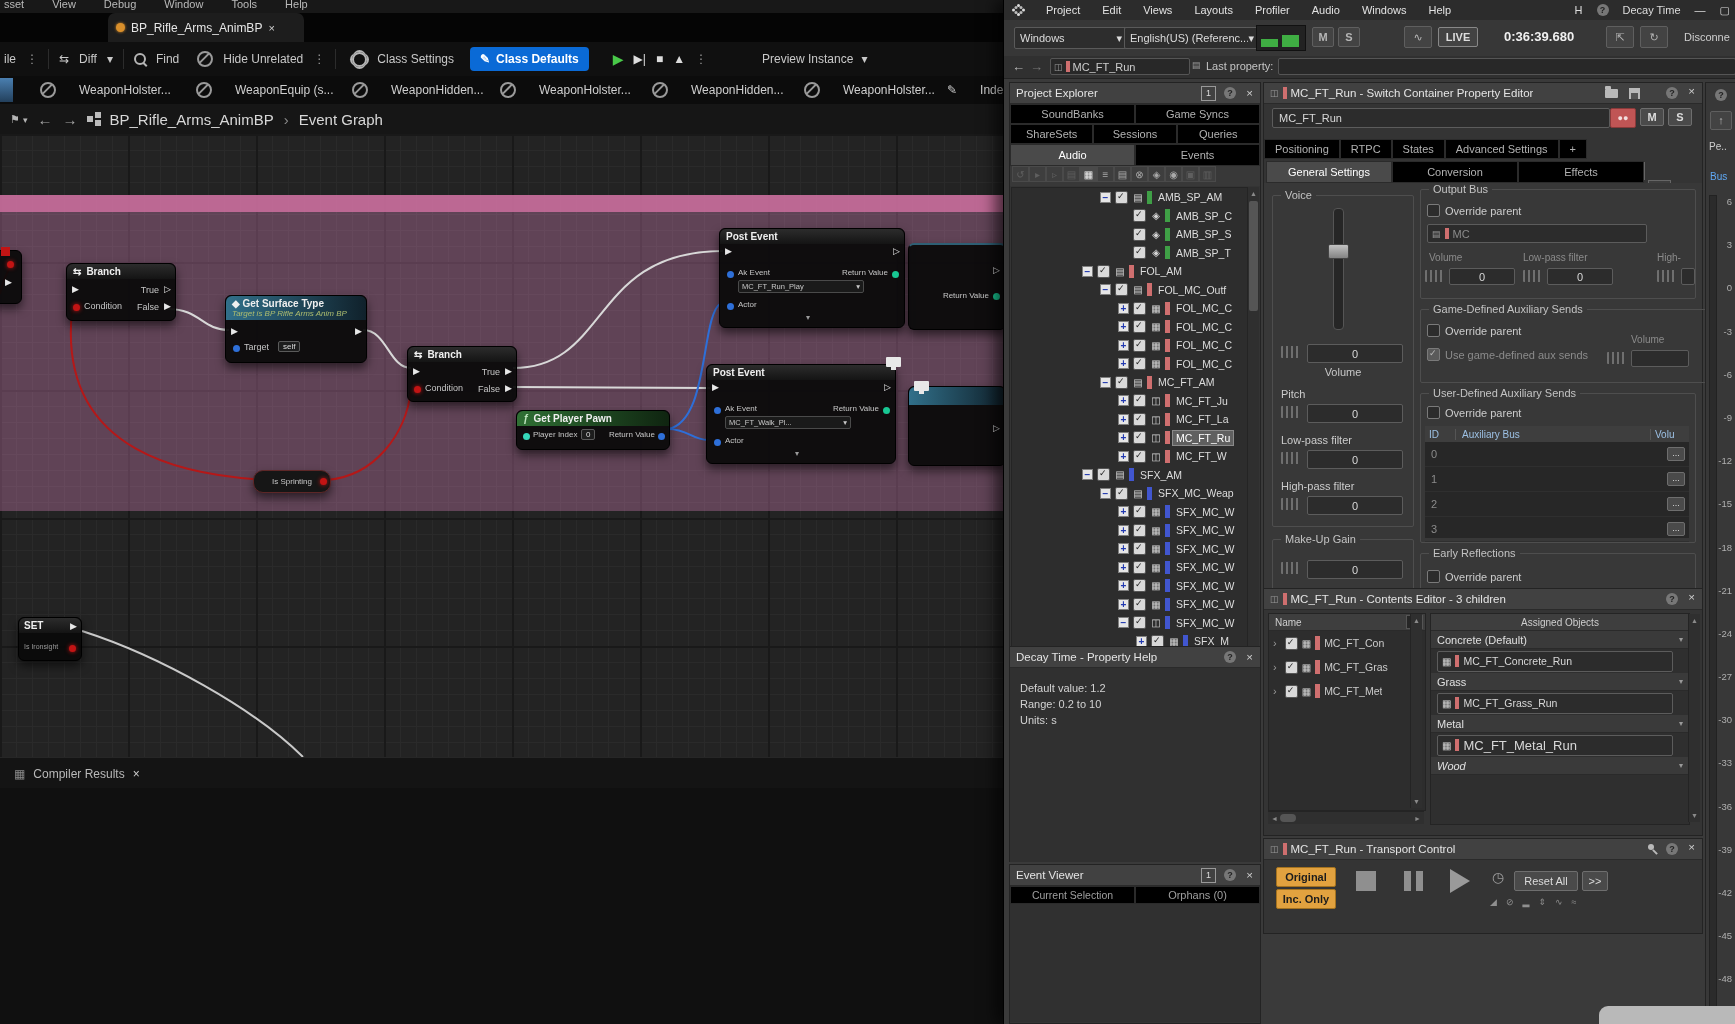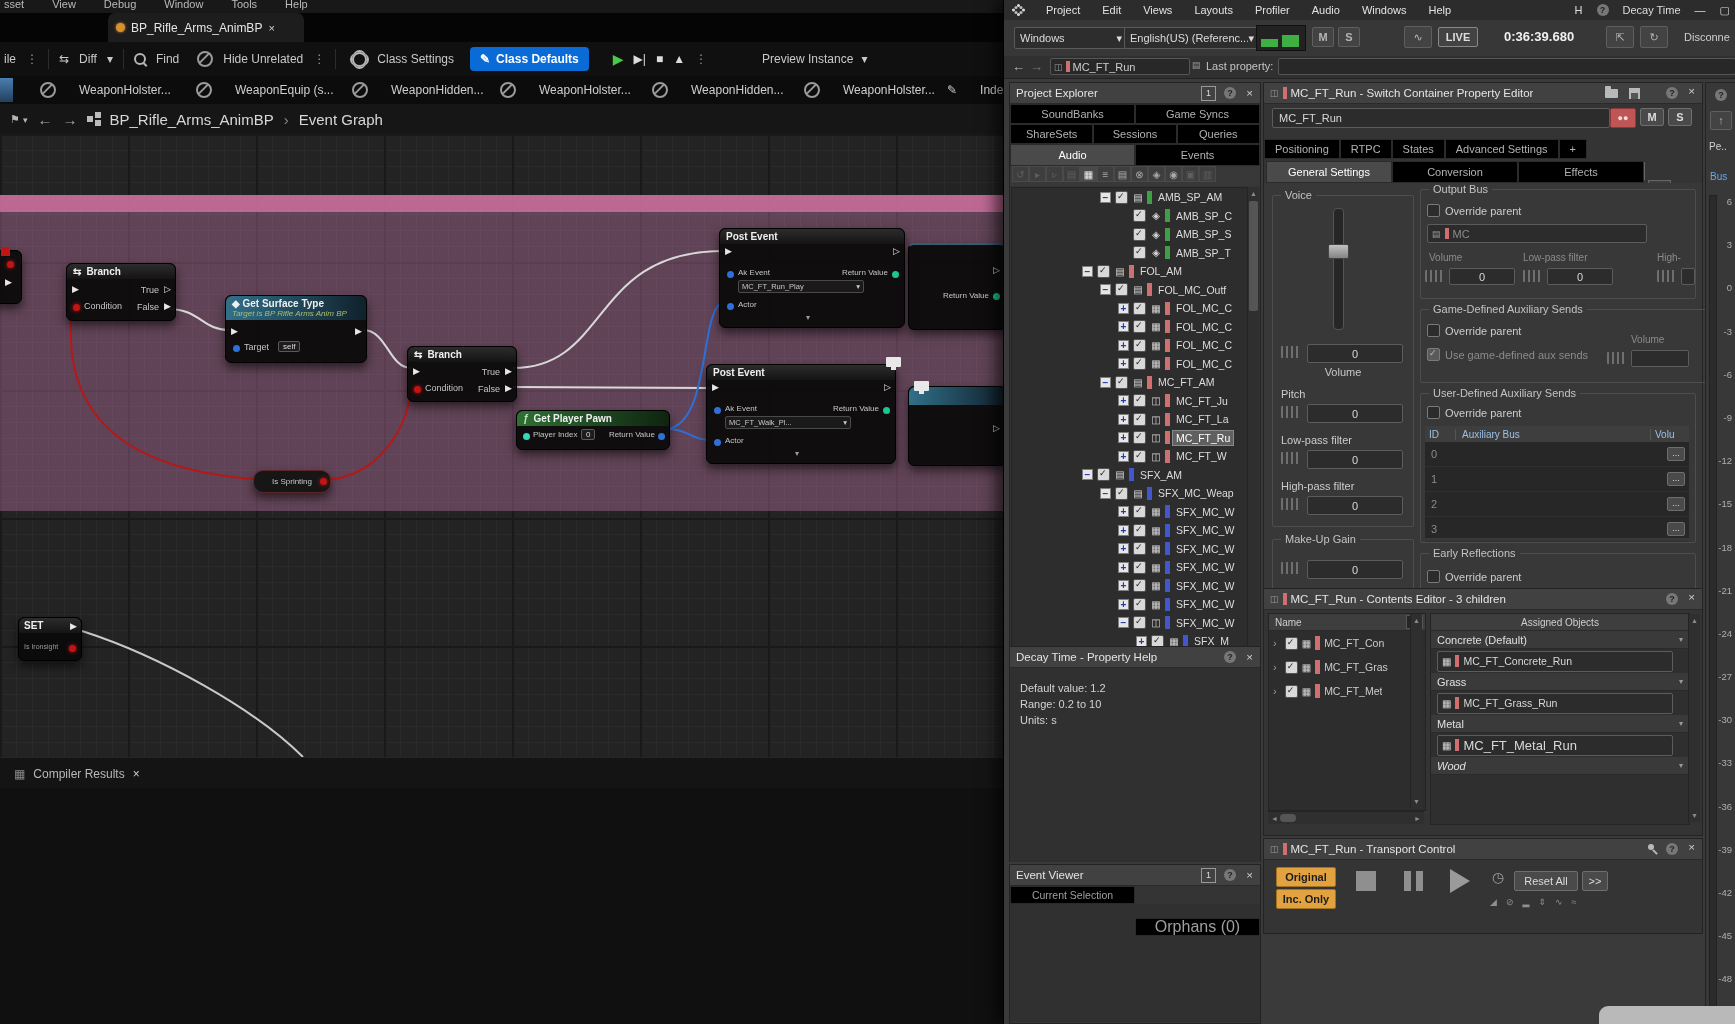--- a/index.html
+++ b/index.html
@@ -718,21 +718,21 @@
     <div class="pnl" style="left:5px;top:864px;width:250px;height:158px;">
       <div class="ptitle">
         <span>Event Viewer</span>
         <span class="badge1" style="position:absolute;right:44px;">1</span>
         <span class="qcirc" style="position:absolute;right:24px;">?</span>
         <span class="xg" style="position:absolute;right:7px;">×</span>
       </div>
       <div class="tabrow" style="height:18px;">
 
       <div class="wtab" style="flex:1;font-size:10.5px;color:#9f9f9f;">Current Selection</div>
-          <div class="wtab" style="flex:1;font-size:16px;color:#9f9f9f;margin-top:32px;">Orphans (0)</div>
+          <div class="wtab" style="flex:1;font-size:11px;color:#9f9f9f;">Orphans (0)</div>
         </div>
       <div style="height:118px;background:#303030;"></div>
     </div>
 
     <div class="pnl" style="left:259px;top:82px;width:438px;height:578px;">
       <div class="ptitle">
         <span style="color:#9a9a9a;font-size:9px;">◫</span>
         <span style="width:4px;height:12px;background:#cf6f6f;display:inline-block;"></span>
         <span style="white-space:nowrap;overflow:hidden;max-width:300px;">MC_FT_Run - Switch Container Property Editor</span>
         <span class="ifolder ic" style="right:84px;top:6px;"></span>

